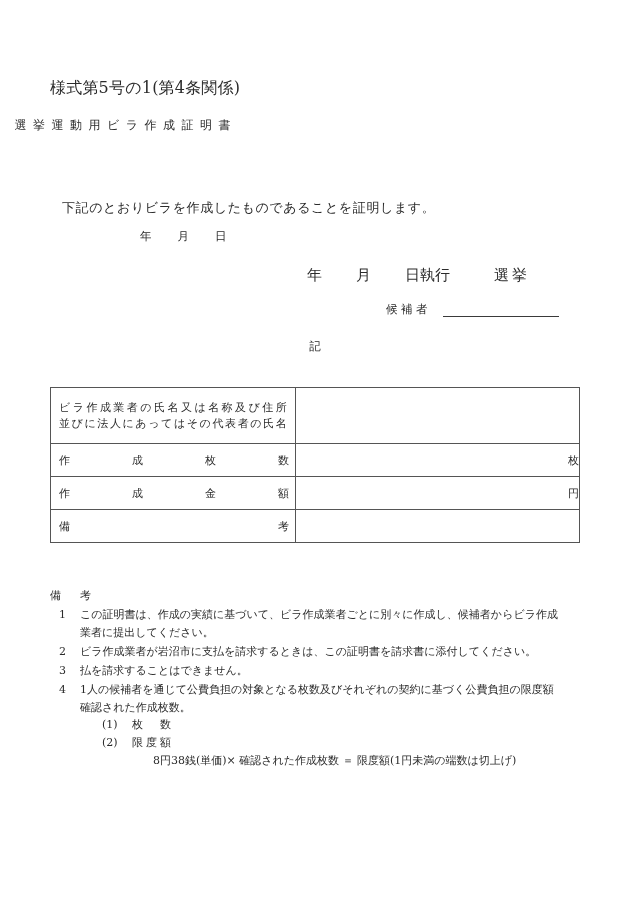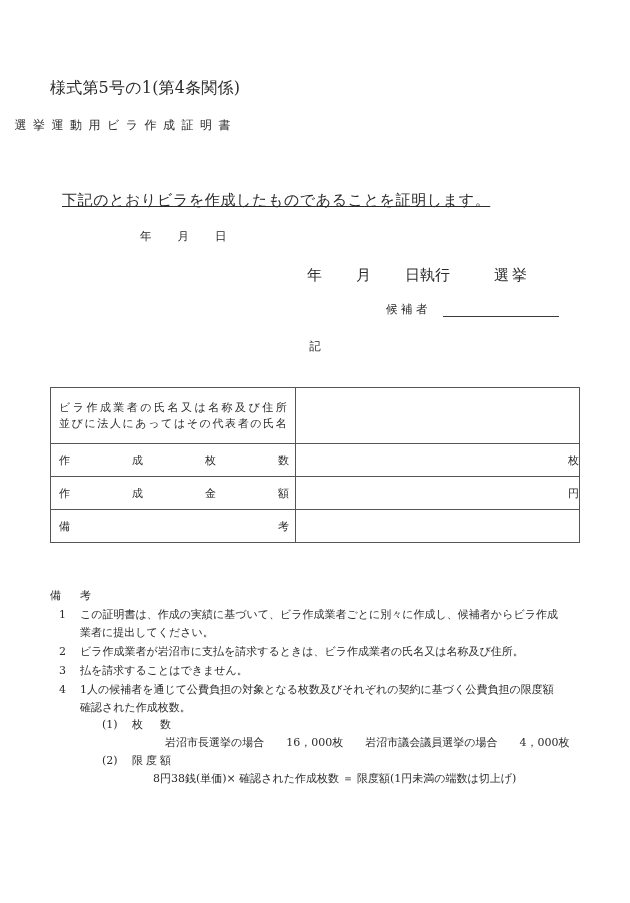--- a/index.html
+++ b/index.html
@@ -40,25 +40,24 @@
     font-size: 12px;
     letter-spacing: 6.5px;
     text-indent: 6.5px;
     white-space: nowrap;
   }
 
   
   .intro {
     position: absolute;
     left: 62px;
-    top: 191px;
-    font-size: 15px;
+    top: 199px;
+    font-size: 13px;
     letter-spacing: 0.6px;
     white-space: nowrap;
-    text-decoration: underline;
   }
 
   
   .issue-date {
     position: absolute;
     left: 140px;
     top: 229px;
     font-size: 11.5px;
     white-space: nowrap;
   }
@@ -275,43 +274,40 @@
       <div class="note-num">1</div>
       <div class="note-body">
         <p>この証明書は、作成の実績に基づいて、ビラ作成業者ごとに別々に作成し、候補者からビラ作成</p>
         <p>業者に提出してください。</p>
       </div>
     </div>
 
     <div class="note-item">
       <div class="note-num">2</div>
       <div class="note-body">
-        <p>ビラ作成業者が岩沼市に支払を請求するときは、ビラ作成業者の氏名又は名称及び住所。</p>
+        <p>ビラ作成業者が岩沼市に支払を請求するときは、この証明書を請求書に添付してください。</p>
       </div>
     </div>
 
     <div class="note-item">
       <div class="note-num">3</div>
       <div class="note-body">
         <p>払を請求することはできません。</p>
       </div>
     </div>
 
     <div class="note-item">
       <div class="note-num">4</div>
       <div class="note-body">
         <p>1人の候補者を通じて公費負担の対象となる枚数及びそれぞれの契約に基づく公費負担の限度額</p>
         <p>確認された作成枚数。</p>
 
         <div class="sub-item">
           <span class="sub-num">(1)</span>
           <span class="sub-label">枚　数</span>
-        </div>
-        <div class="sub-detail">
-          <span>岩沼市長選挙の場合</span><span class="gap-mid"></span><span>16，000枚</span><span class="gap-mid"></span><span>岩沼市議会議員選挙の場合</span><span class="gap-mid"></span><span>4，000枚</span>
         </div>
 
         <div class="sub-item">
           <span class="sub-num">(2)</span>
           <span class="sub-label">限度額</span>
         </div>
         <div class="sub-detail-2">8円38銭(単価)× 確認された作成枚数 ＝ 限度額(1円未満の端数は切上げ)</div>
       </div>
     </div>
   </div>

